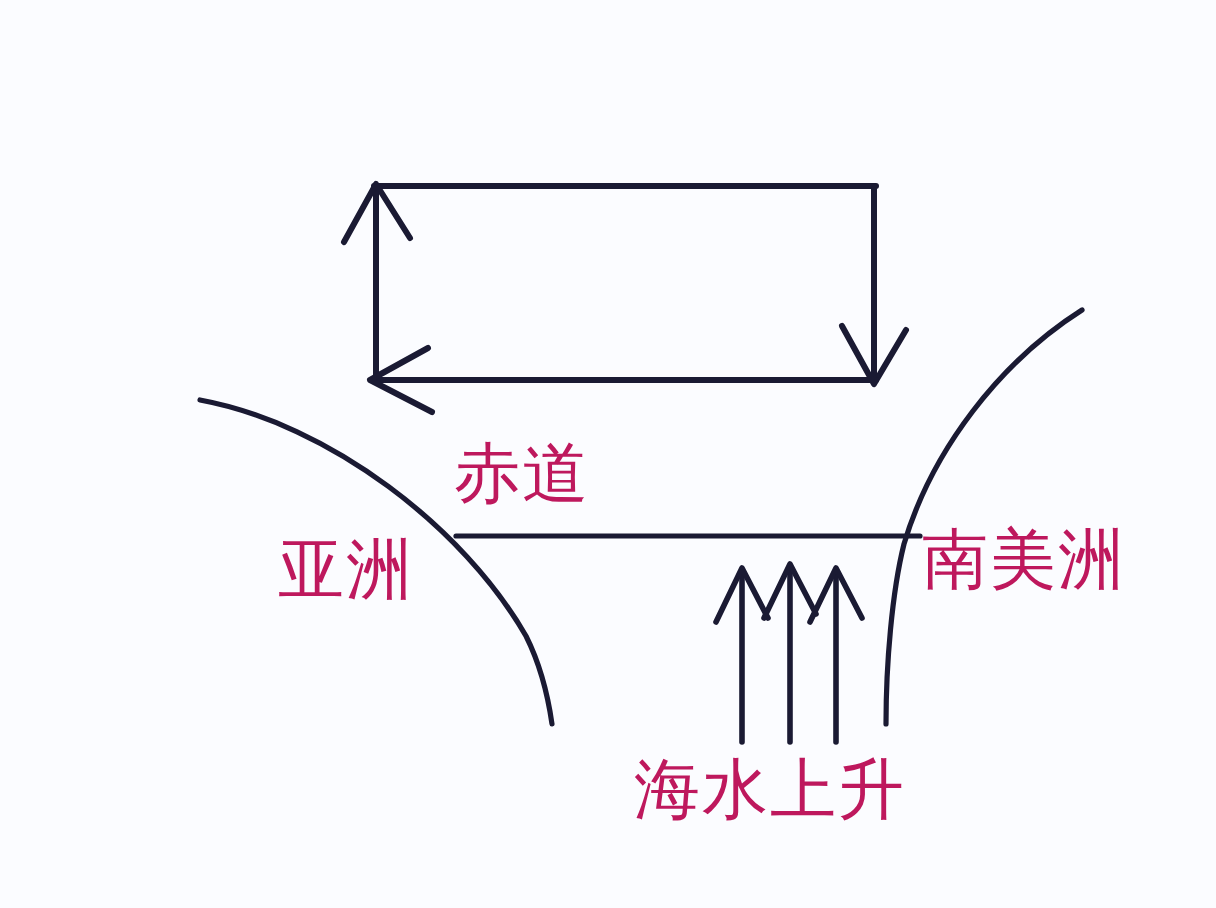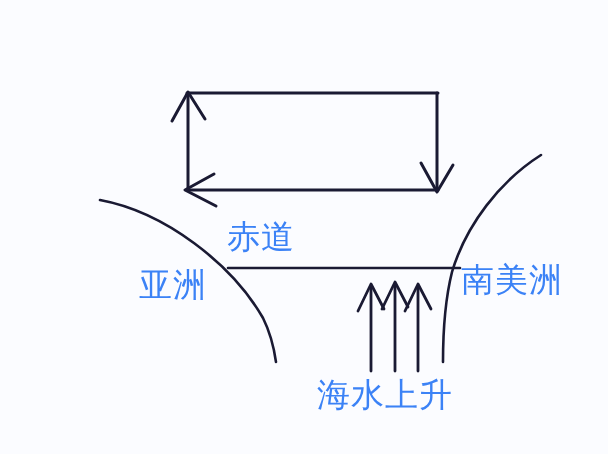--- a/index.html
+++ b/index.html
@@ -27,21 +27,21 @@
     width: 608px;
     height: 454px;
     display: block;
   }
   .dgm-label {
     position: absolute;
     font-family: "DejaVu Sans", sans-serif;
     font-size: 33px;
     line-height: 34px;
     letter-spacing: 1px;
-    color: #3b82f6;
+    color: #be185d;
     white-space: nowrap;
     user-select: none;
   }
   #label-equator   { left: 227px; top: 220px; }
   #label-asia      { left: 139px; top: 268px; }
   #label-samerica  { left: 461px; top: 263px; }
   #label-upwelling { left: 317px; top: 378px; text-align: center; }
 </style>
 </head>
 <body>

